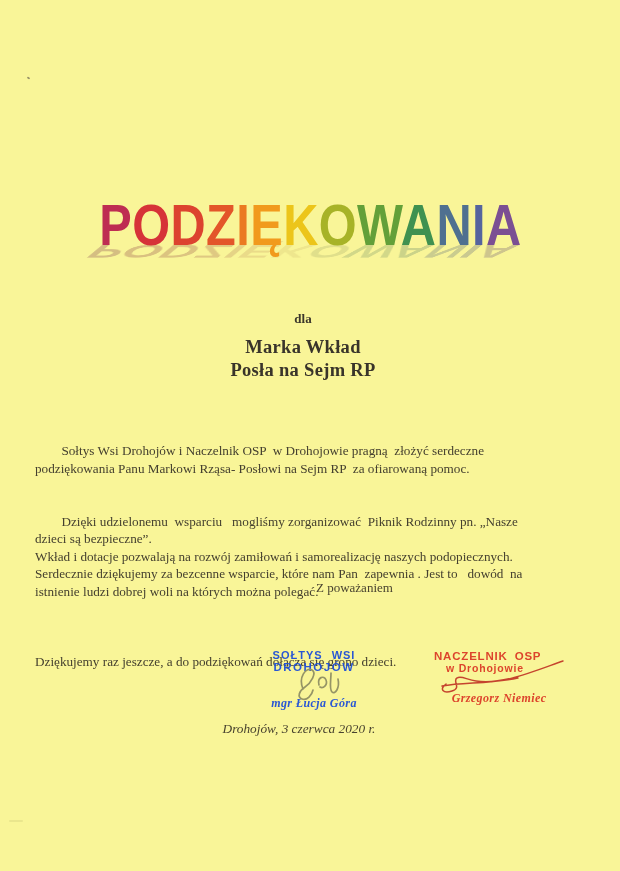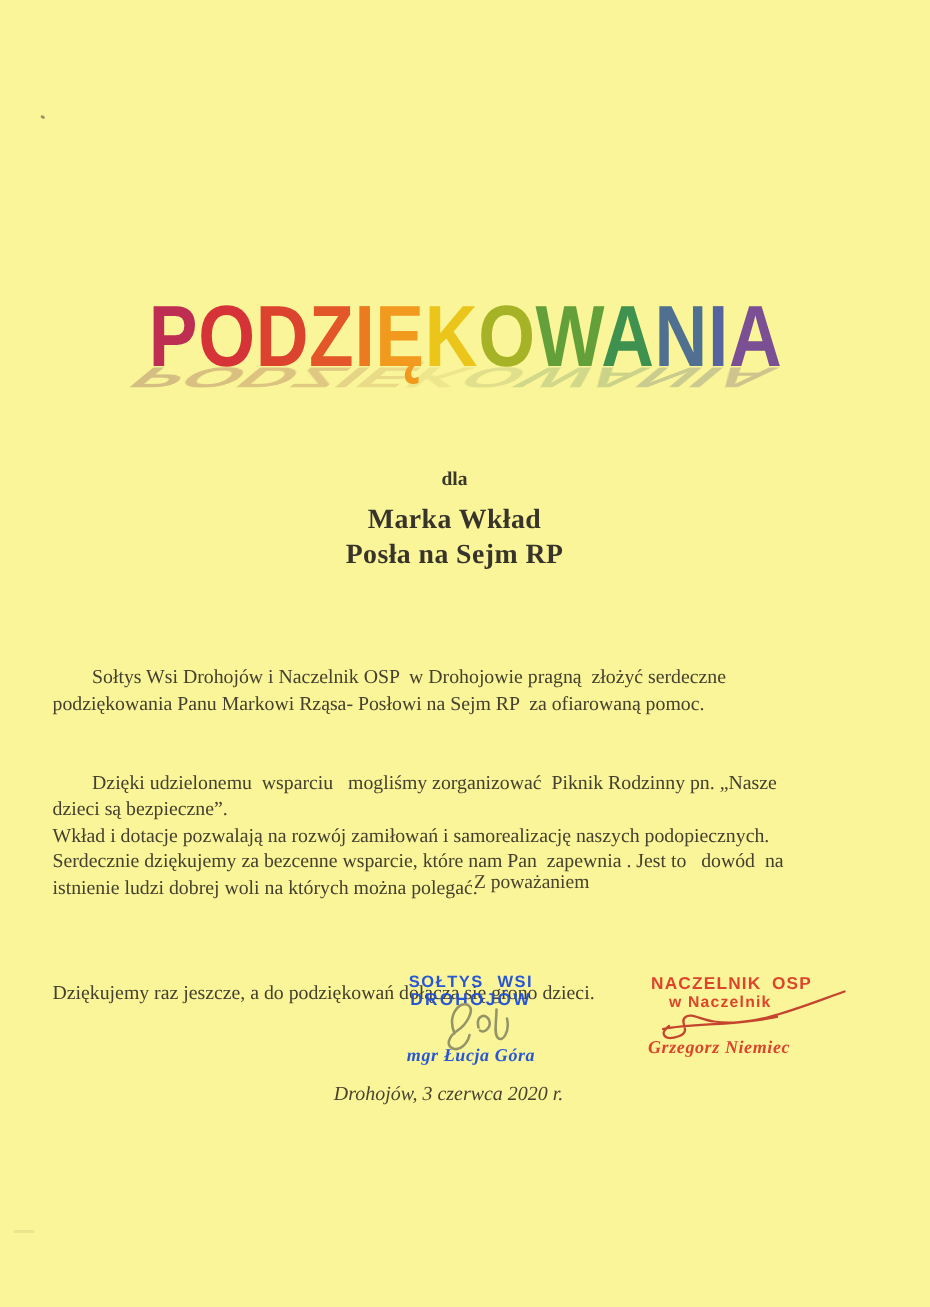--- a/index.html
+++ b/index.html
@@ -89,21 +89,21 @@
   .stamp .s-line1{font-size:11px;letter-spacing:1px;word-spacing:5px;line-height:12px;}
   .stamp .s-line2{font-size:11.5px;letter-spacing:1.5px;line-height:13px;}
   .stamp-right .s-line1{font-size:11.5px;letter-spacing:0.8px;word-spacing:3px;line-height:12px;padding-left:4px;}
   .stamp-right .s-line2{font-size:10.5px;letter-spacing:0.8px;line-height:12px;padding-left:16px;}
   .stamp .s-name{
     font-family:"Liberation Serif", serif;
     font-style:italic;font-weight:bold;
     font-size:12px;letter-spacing:0.4px;
   }
   .stamp-left .s-name{margin-top:22px;}
-  .stamp-right .s-name{margin-top:17px;padding-left:2px;}
+  .stamp-right .s-name{margin-top:17px;padding-left:2px;text-align:center;}
   .sig{position:absolute;pointer-events:none;}
   .sig-left{top:16px;left:20px;}
   .sig-right{top:8px;left:0;}
   
   .date-line{
     position:absolute;top:721px;left:0;right:22px;
     text-align:center;
     font-style:italic;font-size:13.3px;
     color:#49432F;
   }
@@ -150,21 +150,21 @@
     <svg class="sig sig-left" width="58" height="40" viewBox="0 0 58 40" style="color: rgb(143, 143, 99);">
       <path d="M17,24 C12,12 20,2 26,5 C31,8 25,18 19,22 C13,26 11,32 16,34 C21,36 26,30 27,25
                M33,20 C31,12 38,10 40,15 C42,20 37,24 34,22
                M45,8 C45,16 43,24 46,27 C49,30 54,23 52,14" fill="none" stroke="currentColor" stroke-width="1.7" stroke-linecap="round"></path>
     </svg>
     <div class="s-name">mgr Łucja Góra</div>
   </div>
 
   <div class="stamp stamp-right" style="color: rgb(219, 58, 38);">
     <div class="s-line1">NACZELNIK OSP</div>
-    <div class="s-line2">w Naczelnik</div>
+    <div class="s-line2">w Drohojowie</div>
     <svg class="sig sig-right" width="136" height="40" viewBox="0 0 136 40" style="color: rgb(194, 58, 40);">
       <path d="M16,26 C9,31 13,36 22,33 C32,30 22,23 27,20 C31,17 37,22 46,23 C72,27 102,14 133,3
                M12,28 C34,24 58,26 88,20" fill="none" stroke="currentColor" stroke-width="1.5" stroke-linecap="round"></path>
     </svg>
     <div class="s-name">Grzegorz Niemiec</div>
   </div>
 
   <div class="date-line">Drohojów,  3 czerwca 2020 r.</div>
 
   <div class="speck speck-1"></div>

